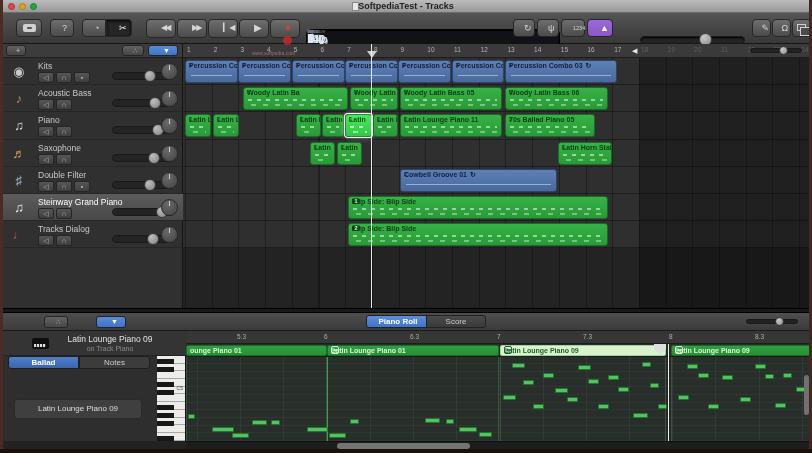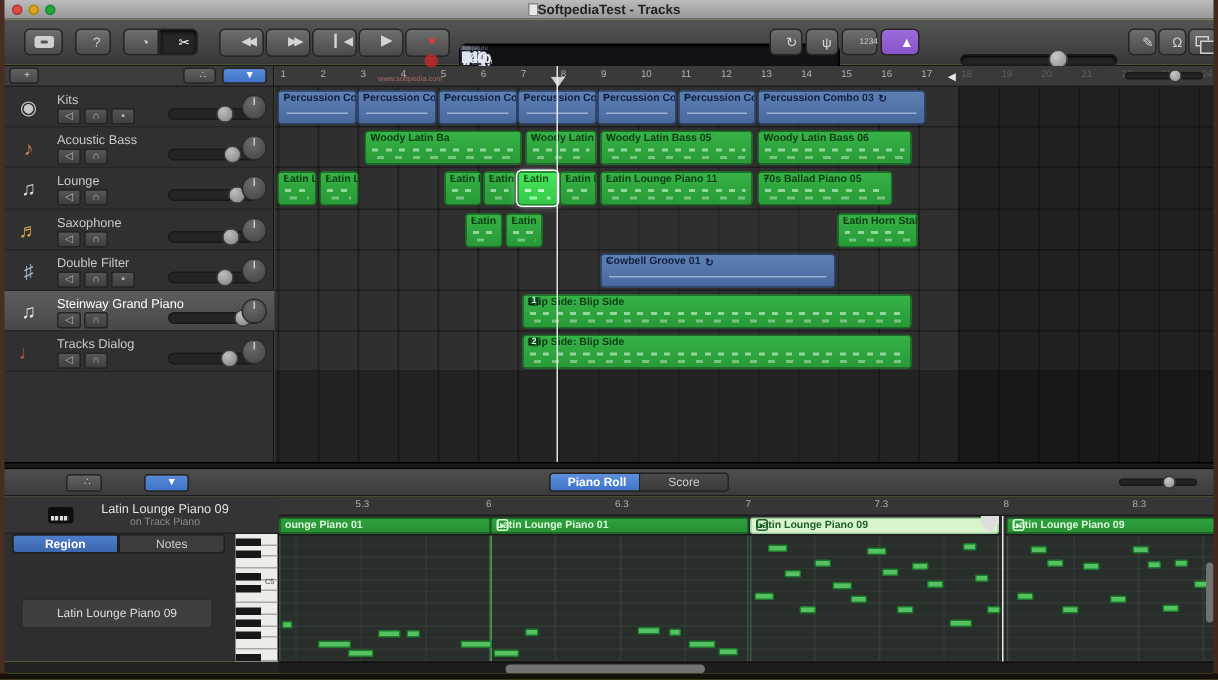--- a/index.html
+++ b/index.html
@@ -1,20 +1,20 @@
 <!DOCTYPE html>
 <html><head>
 <meta charset="utf-8">
 <style>
   html,body{margin:0;padding:0;background:#17100b;}
   #screen{position:relative;width:812px;height:453px;overflow:hidden;
     font-family:"Liberation Sans",sans-serif;background:#4a2c20;
     -webkit-font-smoothing:antialiased;}
   #screen *{box-sizing:border-box;position:absolute;}
-  .window{left:0;top:0;width:812px;height:449px;background:#bef264;border-radius:0 0 6px 6px;overflow:hidden;text-decoration:underline;}
+  .window{left:0;top:0;width:812px;height:449px;background:#701a75;border-radius:0 0 6px 6px;overflow:hidden;text-decoration:underline;}
   
   .titlebar{left:0;top:0;width:100%;height:13px;background:linear-gradient(#bcbcbc,#989898);border-bottom:1px solid #6b6b6b;}
   .tl{width:7px;height:7px;border-radius:50%;top:3px;}
   .tl.r{left:8px;background:#e1483f;border:1px solid #a33;}
   .tl.y{left:19px;background:#deA123;border:1px solid #a80;}
   .tl.g{left:30px;background:#25a832;border:1px solid #183;}
   .wtitle{left:0;width:100%;top:1px;text-align:center;font-size:9px;font-weight:bold;color:#222;}
   .docicon{left:352px;top:2px;width:7px;height:9px;background:#e8e8e8;border:1px solid #888;}
   
   .toolbar{left:0;top:13px;width:100%;height:31px;background:linear-gradient(#555,#383838);border-bottom:1px solid #151515;}
@@ -267,21 +267,21 @@
             <div class="tname">Acoustic Bass</div>
             <div class="sb" style="left: 38px;">◁</div>
             <div class="sb" style="left: 56px;">∩</div>
             <div class="tslider">
               <div class="tthumb" style="left: 36px;"></div>
             </div>
             <div class="knob"></div>
           </div>
           <div class="trow" style="top: 54.4px;">
             <div class="ticon" style="color: rgb(216, 216, 216);">♫</div>
-            <div class="tname">Lounge</div>
+            <div class="tname">Piano</div>
             <div class="sb" style="left: 38px;">◁</div>
             <div class="sb" style="left: 56px;">∩</div>
             <div class="tslider">
               <div class="tthumb" style="left: 39px;"></div>
             </div>
             <div class="knob"></div>
           </div>
           <div class="trow" style="top: 81.6px;">
             <div class="ticon" style="color: rgb(212, 169, 74);">♬</div>
             <div class="tname">Saxophone</div>
@@ -465,21 +465,21 @@
     <div class="mini-track" style="left:746px;top:6px;width:52px;position:absolute;"></div>
     <div class="mini-knob" style="left:775px;top:4px;position:absolute;"></div>
   </div>
 
   <div class="ed-left">
     <div class="ed-info">
       <span class="gp-icon"></span>
       <div class="ed-title">Latin Lounge Piano 09</div>
       <div class="ed-sub">on Track Piano</div>
     </div>
-    <div class="ptab active" style="left:8px;width:71px;border-radius:3px 0 0 3px;">Region</div>
+    <div class="ptab active" style="left:8px;width:71px;border-radius:3px 0 0 3px;">Ballad</div>
     <div class="ptab" style="left:79px;width:71px;border-radius:0 3px 3px 0;">Notes</div>
     <div class="ed-field">Latin Lounge Piano 09</div>
     <div class="ed-left-bottom"></div>
   </div>
 
   <div class="keys" id="keys">
         <div class="wkey" style="top: 0px;"></div>
         <div class="wkey" style="top: 7.7px;"></div>
         <div class="wkey" style="top: 15.4px;"></div>
         <div class="wkey" style="top: 23.1px;"></div>

